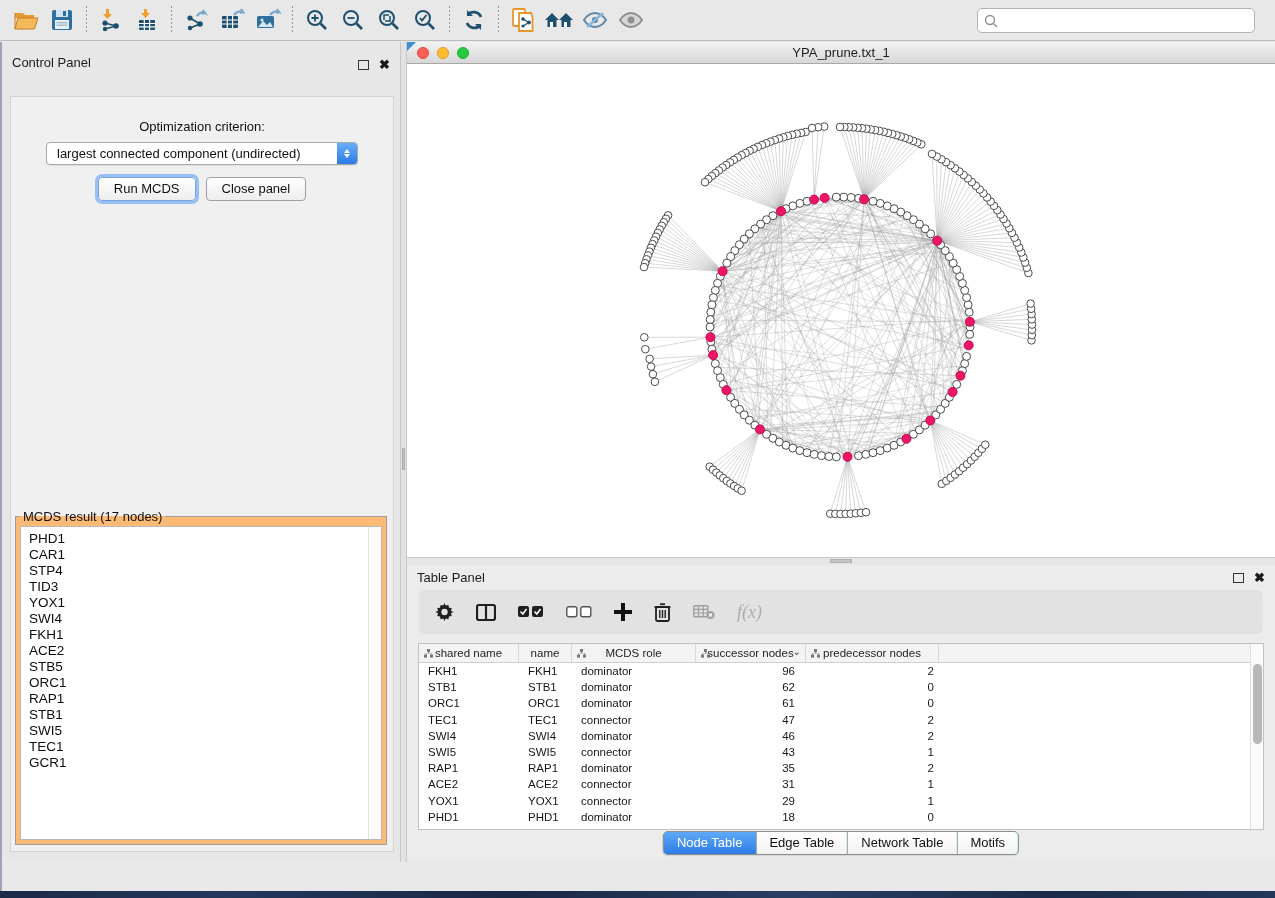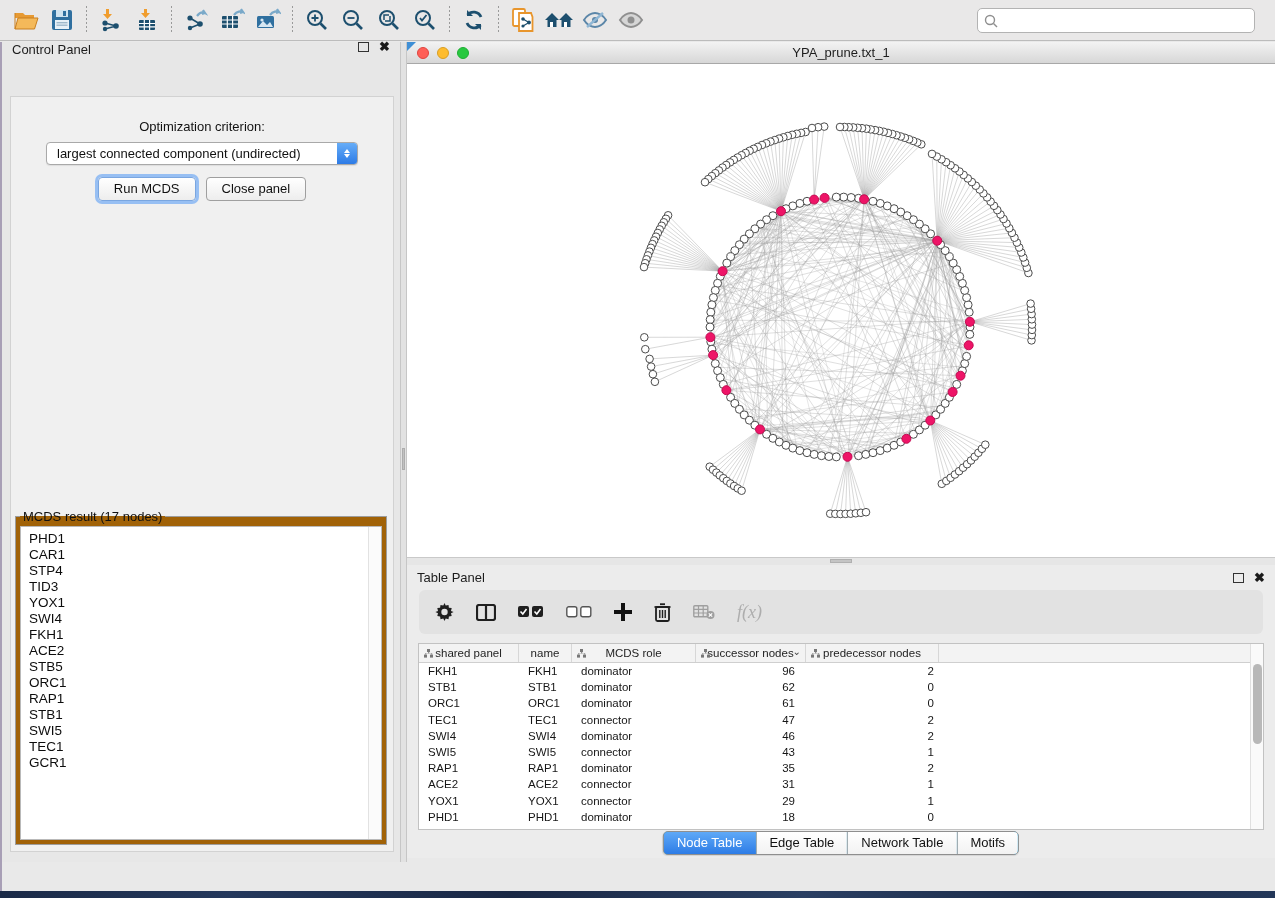--- a/index.html
+++ b/index.html
@@ -17,21 +17,21 @@
           background-image:repeating-linear-gradient(#9a9a9a 0 2px, transparent 2px 4px); }
   .search { position:absolute; right:20px; top:8px; width:278px; height:25px; background:#fff;
             border:1px solid #b3b3b3; border-radius:5px; display:flex; align-items:center; padding:0 6px; }
   .search input { border:none; outline:none; flex:1; font-size:12px; background:transparent; margin-left:4px; }
 
   
   #left-edge { position:absolute; left:0; top:42px; width:2px; height:849px; background:#a89fb6; }
 
   
   #control-panel { position:absolute; left:2px; top:42px; width:398px; height:820px; background:#e7e7e7; }
-  .cp-head { height:28px; display:flex; align-items:flex-start; padding:0 10px; font-size:13px; color:#1c1c1c; }
+  .cp-head { height:28px; display:flex; align-items:flex-end; padding:0 10px; font-size:13px; color:#1c1c1c; }
   .cp-head .sp { flex:1; }
   .float-ic { width:11px; height:10px; border:1.5px solid #333; display:inline-block; margin-right:10px; }
   .close-ic { font-size:13px; font-weight:bold; color:#1a1a1a; line-height:10px; }
   .seg { position:absolute; left:50%; top:32px; transform:translateX(-50%); display:flex; z-index:3;
          border:1px solid #8f8f8f; border-radius:5px; overflow:hidden; background:#fdfdfd;
          box-shadow:0 1px 1px rgba(0,0,0,.12); }
   .seg-tab { padding:3px 13px 4px; font-size:13px; color:#111; background:linear-gradient(#ffffff,#f2f2f2);
              border-right:1px solid #a5a5a5; cursor:pointer; }
   .seg-tab:last-child { border-right:none; }
   .seg-tab.active { background:linear-gradient(#5fa9f7,#2d7ce6); color:#fff; }
@@ -46,21 +46,21 @@
               background:linear-gradient(#66adf8,#2d7be6); display:flex; flex-direction:column;
               align-items:center; justify-content:center; gap:1px; }
   .stepper i { width:0; height:0; border-left:3.5px solid transparent; border-right:3.5px solid transparent; }
   .stepper .up { border-bottom:4px solid #fff; }
   .stepper .dn { border-top:4px solid #fff; }
   .btn-row { display:flex; justify-content:center; gap:10px; margin-top:12px; }
   .aqua { font-family:"Liberation Sans",sans-serif; font-size:13px; color:#111; padding:3px 15px 4px;
           background:linear-gradient(#ffffff,#ededed); border:1px solid #9f9f9f; border-radius:4px; cursor:pointer; }
   .aqua.focus { box-shadow:0 0 0 3px rgba(92,158,245,.6); border-color:#7aa6e0; }
   fieldset.mcds { position:absolute; left:4px; right:6px; top:412px; bottom:6px; border:1px solid #9d9d9d;
-          padding:0; background:#a16207; }
+          padding:0; background:#fdba74; }
   fieldset.mcds legend { font-size:13px; color:#111; margin-left:4px; padding:0 3px; }
   .listbox { position:absolute; left:4px; right:4px; top:2px; bottom:4px; background:#fff;
              border:1px solid #b9b9b9; overflow:hidden; }
   .listbox ul { list-style:none; padding:4px 0 0 8px; }
   .listbox li { font-size:13.5px; line-height:16px; color:#0d0d0d; cursor:default; }
   .list-track { position:absolute; right:0; top:0; bottom:0; width:13px; background:#fbfbfb; border-left:1px solid #e2e2e2; }
 
   
   #vsplit { position:absolute; left:400px; top:42px; width:7px; height:820px; background:#e2e2e2;
             border-left:1px solid #c6c6c6; border-right:1px solid #c6c6c6; cursor:col-resize; }
@@ -1080,21 +1080,21 @@
       <div class="thead">
           <div class="th" style="width: 100px;">
             <svg class="colic" width="9" height="9" viewBox="0 0 9 9">
               <g fill="#777">
                 <rect x="3" y="0" width="3" height="3"></rect>
                 <rect x="0" y="5.6" width="3" height="3"></rect>
                 <rect x="6" y="5.6" width="3" height="3"></rect>
                 <path d="M4.2 3v1.3h-3v1.3h1v-1h5v1h1V4.3h-3V3z"></path>
               </g>
             </svg>
-            <span>shared panel</span>
+            <span>shared name</span>
           </div>
           <div class="th" style="width: 53px;">
             <span>name</span>
           </div>
           <div class="th" style="width: 124px;">
             <svg class="colic" width="9" height="9" viewBox="0 0 9 9">
               <g fill="#777">
                 <rect x="3" y="0" width="3" height="3"></rect>
                 <rect x="0" y="5.6" width="3" height="3"></rect>
                 <rect x="6" y="5.6" width="3" height="3"></rect>

